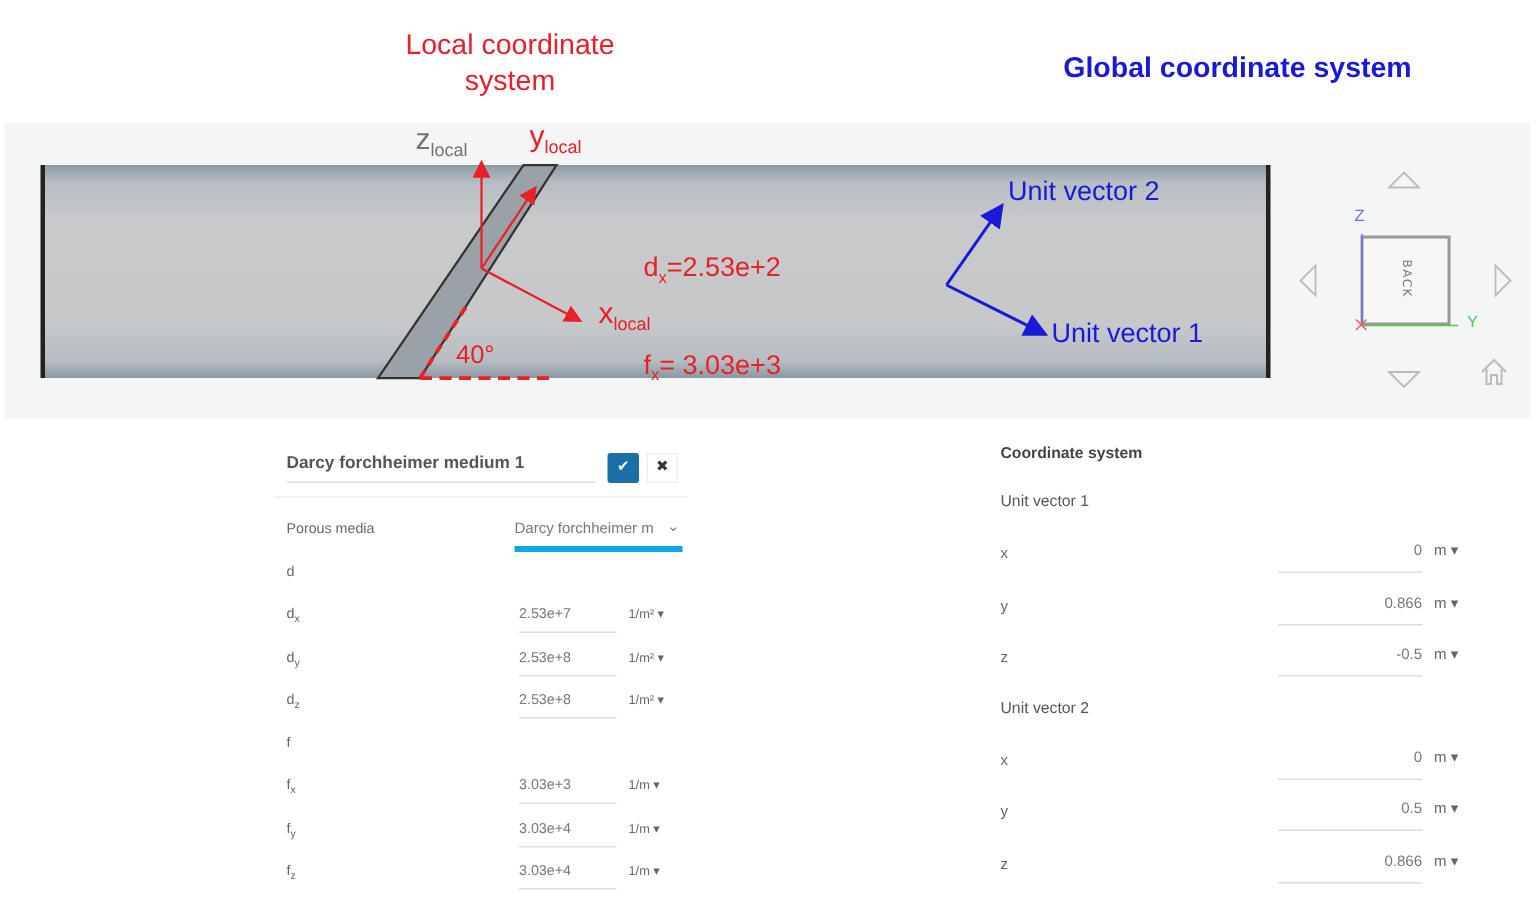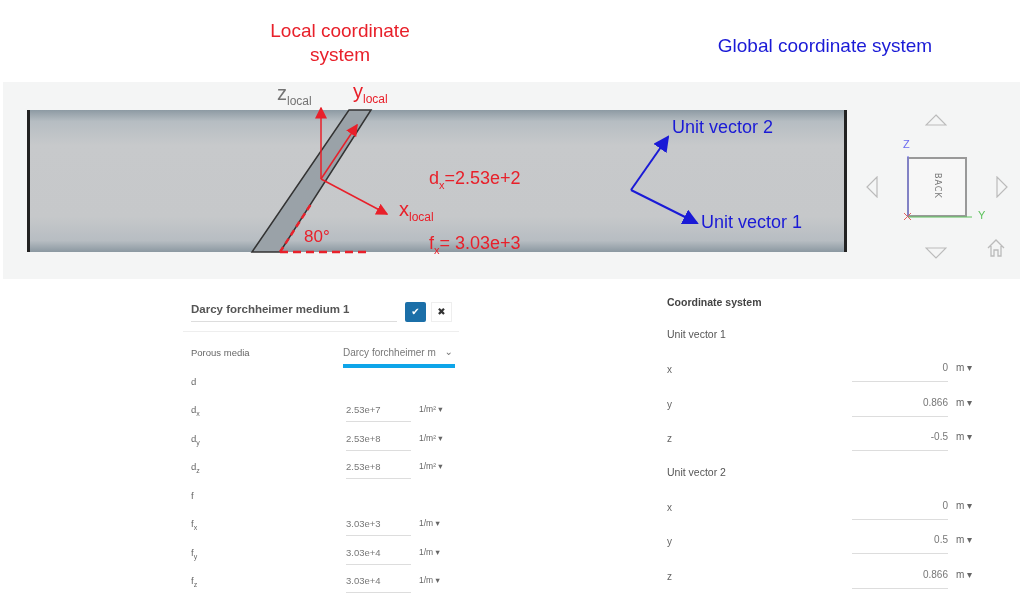--- a/index.html
+++ b/index.html
@@ -1,21 +1,21 @@
 <!DOCTYPE html>
 <html><head>
 <meta charset="utf-8">
 <style>
   * { box-sizing: border-box; margin: 0; padding: 0; }
   html, body { width: 1024px; height: 611px; background: #ffffff; overflow: hidden; }
   body { position: relative; font-family: "Liberation Sans", "DejaVu Sans", sans-serif; color: #444; }
 
   .annot-title { position: absolute; text-align: center; font-size: 19px; line-height: 24px; }
   .annot-local { left: 240px; top: 19px; width: 200px; color: #e8202a; }
-  .annot-global { left: 690px; top: 34px; width: 270px; color: #1a1ad6; }
+  .annot-global { left: 690px; top: 34px; width: 270px; color: #1a1ad6; font-weight: bold; }
 
   .viewer { position: absolute; left: 3px; top: 82px; width: 1017px; height: 197px; background: #f4f5f5; }
   .pipe { position: absolute; left: 24px; top: 28px; width: 820px; height: 142px;
     background: linear-gradient(to bottom, #8d9aa3 0%, #b6bdc2 8%, #c7c9cb 25%, #c6c8ca 75%, #b7bdc2 92%, #8b98a1 100%);
     border-left: 3px solid #222; border-right: 3px solid #222; }
   .overlay { position: absolute; left: 0; top: 0; }
 
   .nav-cube { position: absolute; left: 857px; top: 28px; width: 150px; height: 150px; }
   .nav-arrow { position: absolute; cursor: pointer; }
   .cube-face { position: absolute; left: 47px; top: 47px; width: 60px; height: 60px; border: 2px solid #999; background: #f7f7f7; }
@@ -79,21 +79,21 @@
     <line x1="318" y1="97" x2="354" y2="43" stroke="#e8202a" stroke-width="1.5" marker-end="url(#arrR)"></line>
     <line x1="318" y1="97" x2="384" y2="132" stroke="#e8202a" stroke-width="1.5" marker-end="url(#arrR)"></line>
 
     <line x1="628" y1="108" x2="665" y2="55" stroke="#1a1ad6" stroke-width="2" marker-end="url(#arrB)"></line>
     <line x1="628" y1="108" x2="694" y2="141" stroke="#1a1ad6" stroke-width="2" marker-end="url(#arrB)"></line>
   </svg>
 
   <div style="position:absolute;left:274px;top:0px;color:#737373;font-size:20px;text-align:right;"><span>z</span><sub style="font-size:12px;">local</sub></div>
   <div style="position:absolute;left:350px;top:-2px;color:#e8202a;font-size:20px;"><span>y</span><sub style="font-size:12px;">local</sub></div>
   <div style="position:absolute;left:396px;top:116px;color:#e8202a;font-size:20px;text-align:right;"><span>x</span><sub style="font-size:12px;">local</sub></div>
-  <div style="position:absolute;left:301px;top:145px;color:#e8202a;font-size:17px;">80°</div>
+  <div style="position:absolute;left:301px;top:145px;color:#e8202a;font-size:17px;">40°</div>
   <div style="position:absolute;left:426px;top:86px;color:#e8202a;font-size:18px;line-height:20px;"><span>d</span><sub style="font-size:11px;">x</sub><span>=2.53e+2</span></div>
   <div style="position:absolute;left:426px;top:108px;color:#e8202a;font-size:18px;line-height:20px;margin-top:43px;"><span>f</span><sub style="font-size:11px;">x</sub><span>= 3.03e+3</span></div>
 
   <div style="position:absolute;left:669px;top:35px;color:#1a1ad6;font-size:18px;">Unit vector 2</div>
   <div style="position:absolute;left:698px;top:130px;color:#1a1ad6;font-size:18px;">Unit vector 1</div>
 
   <div class="nav-cube">
     <svg class="nav-arrow" style="left:65px;top:4px;" width="22" height="12">
         <polygon points="11,1 21,11 1,11" fill="none" stroke="#bbb" stroke-width="1.2"></polygon>
       </svg>

